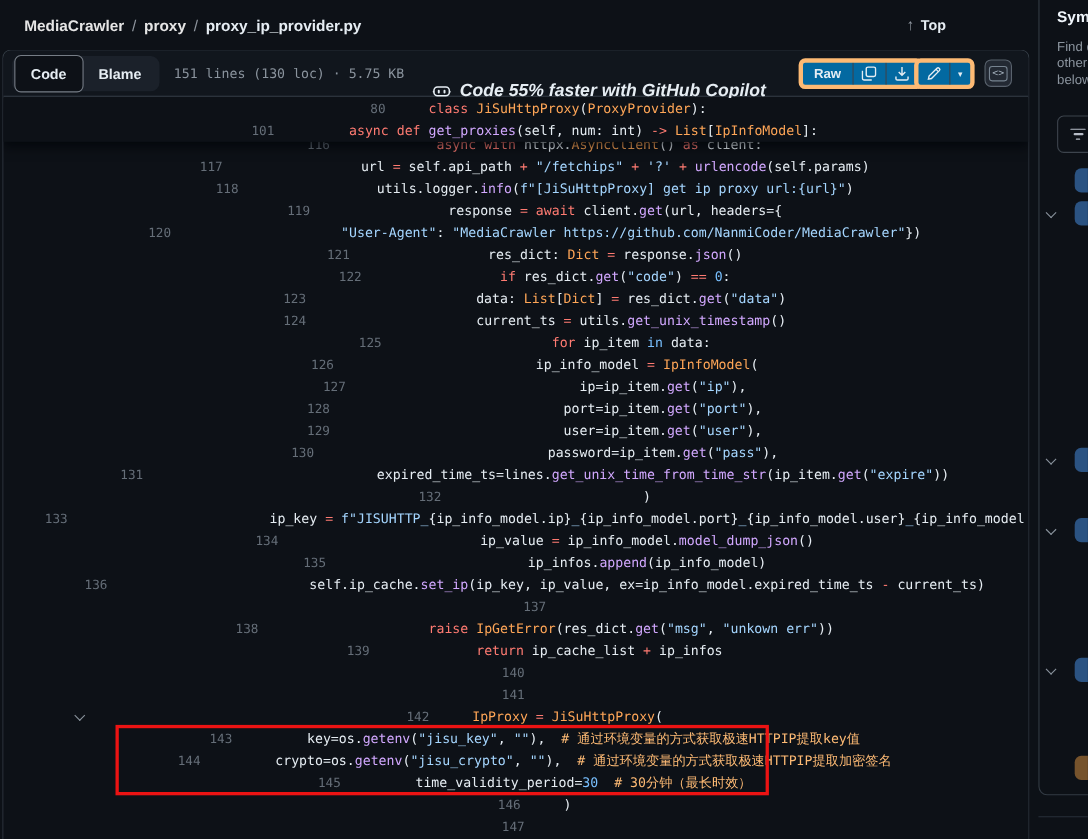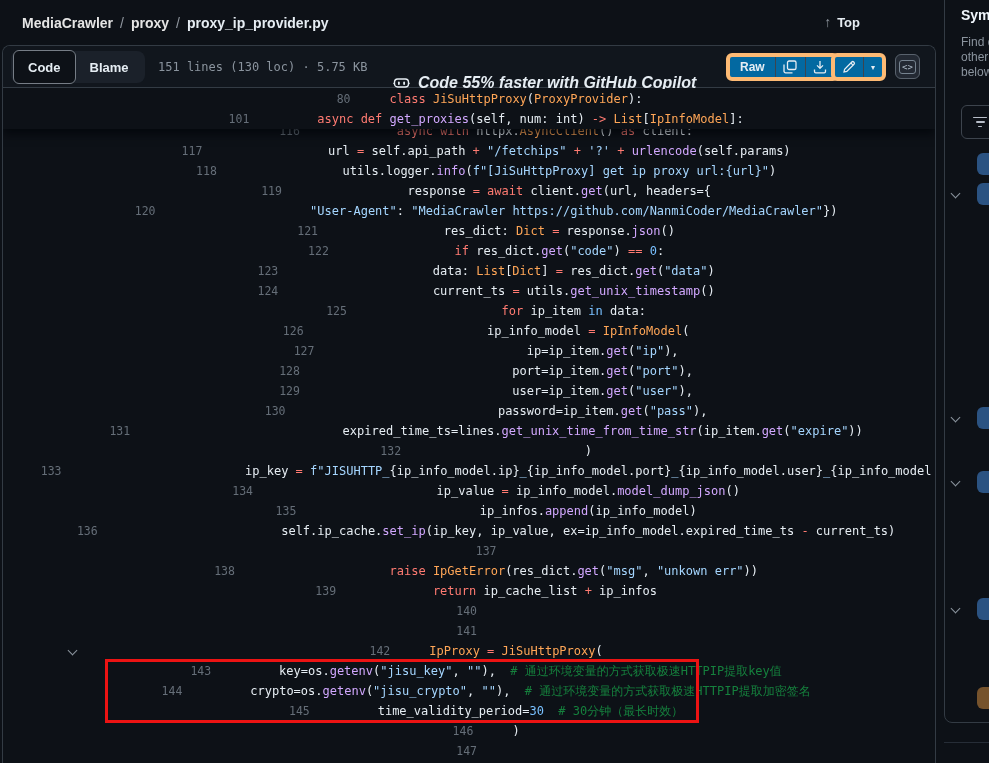--- a/index.html
+++ b/index.html
@@ -38,21 +38,21 @@
   
   .codebody { position:absolute; left:0; top:43px; width:100%; height:677px; overflow:hidden; }
   .lines { padding-top:32px; }
   .cl { display:flex; height:20px; line-height:20px; font-family:"DejaVu Sans Mono",monospace; font-size:12px; white-space:pre; position:relative;justify-content:center; }
   .ln { flex:none; width:55px; text-align:right; color:#656e78; font-size:11.5px; cursor:pointer; user-select:none; }
   .ct { padding-left:39px; }
   .fold { position:absolute; left:66px; top:6px; width:8px; height:8px; cursor:pointer; }
   .chev { display:block; width:7px; height:7px; border-right:1.6px solid #8b949e; border-bottom:1.6px solid #8b949e; transform:rotate(45deg); }
   .sticky { position:absolute; left:0; top:0; width:100%; background:#0d1117; z-index:5; box-shadow:0 5px 9px rgba(1,4,9,0.7); }
   .t-pl{color:#e6edf3} .t-k{color:#ff7b72} .t-e{color:#ffa657} .t-s{color:#a5d6ff}
-  .t-fn{color:#d2a8ff} .t-c{color:#79c0ff} .t-cm{color:#15803d}
+  .t-fn{color:#d2a8ff} .t-c{color:#79c0ff} .t-cm{color:#fdba74}
   .redbox { position:absolute; left:102px; top:570px; width:594px; height:64px; border:3px solid #ec1313; z-index:8; pointer-events:none; }
 
   
   .sidebar { position:absolute; left:944px; top:-8px; width:220px; height:731px; background:#0d1117; border:1px solid #333b44; border-radius:8px; overflow:hidden; }
   .sb-head { position:absolute; left:16px; top:14px; font-size:14px; font-weight:700; color:#f0f6fc; white-space:nowrap; }
   .sb-desc { position:absolute; left:16px; top:42px; width:300px; font-size:12px; line-height:15px; color:#8b949e; white-space:pre-line; }
   .sb-filter { position:absolute; left:16px; top:112px; width:190px; height:34px; border:1px solid #3d444d; border-radius:6px; background:#0d1117; display:flex; align-items:center; padding-left:11px; cursor:text; }
   .f-ic { display:flex; flex-direction:column; gap:3px; align-items:center; }
   .f-ic i { display:block; height:1.6px; background:#b7bdc8; border-radius:1px; }
   .sb-row { position:absolute; left:0; width:100%; height:22px; }

